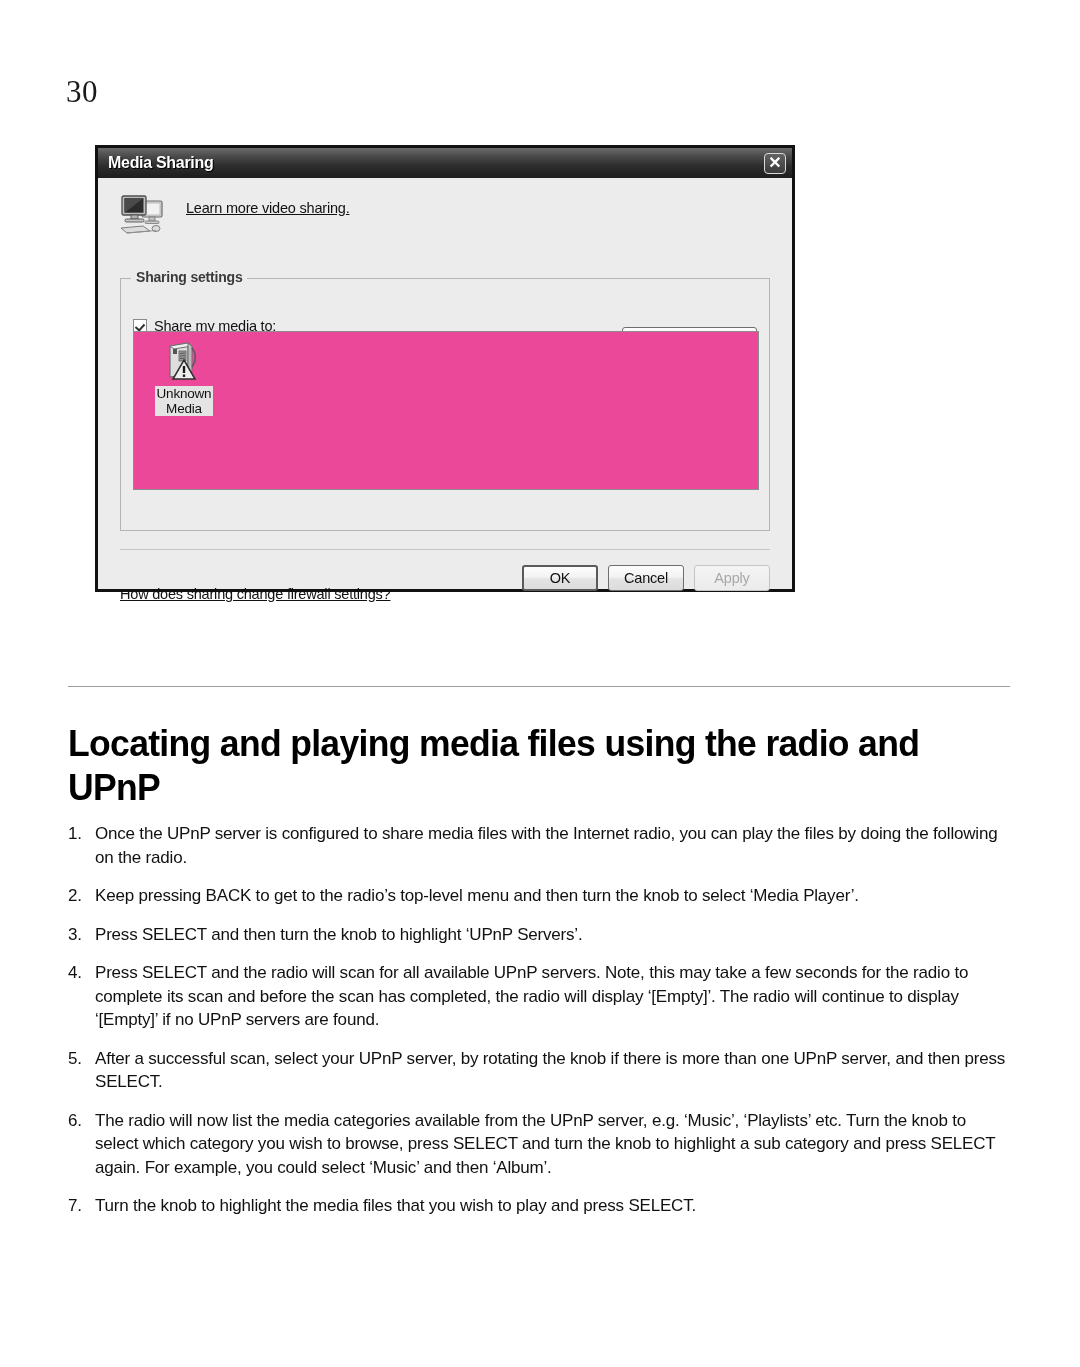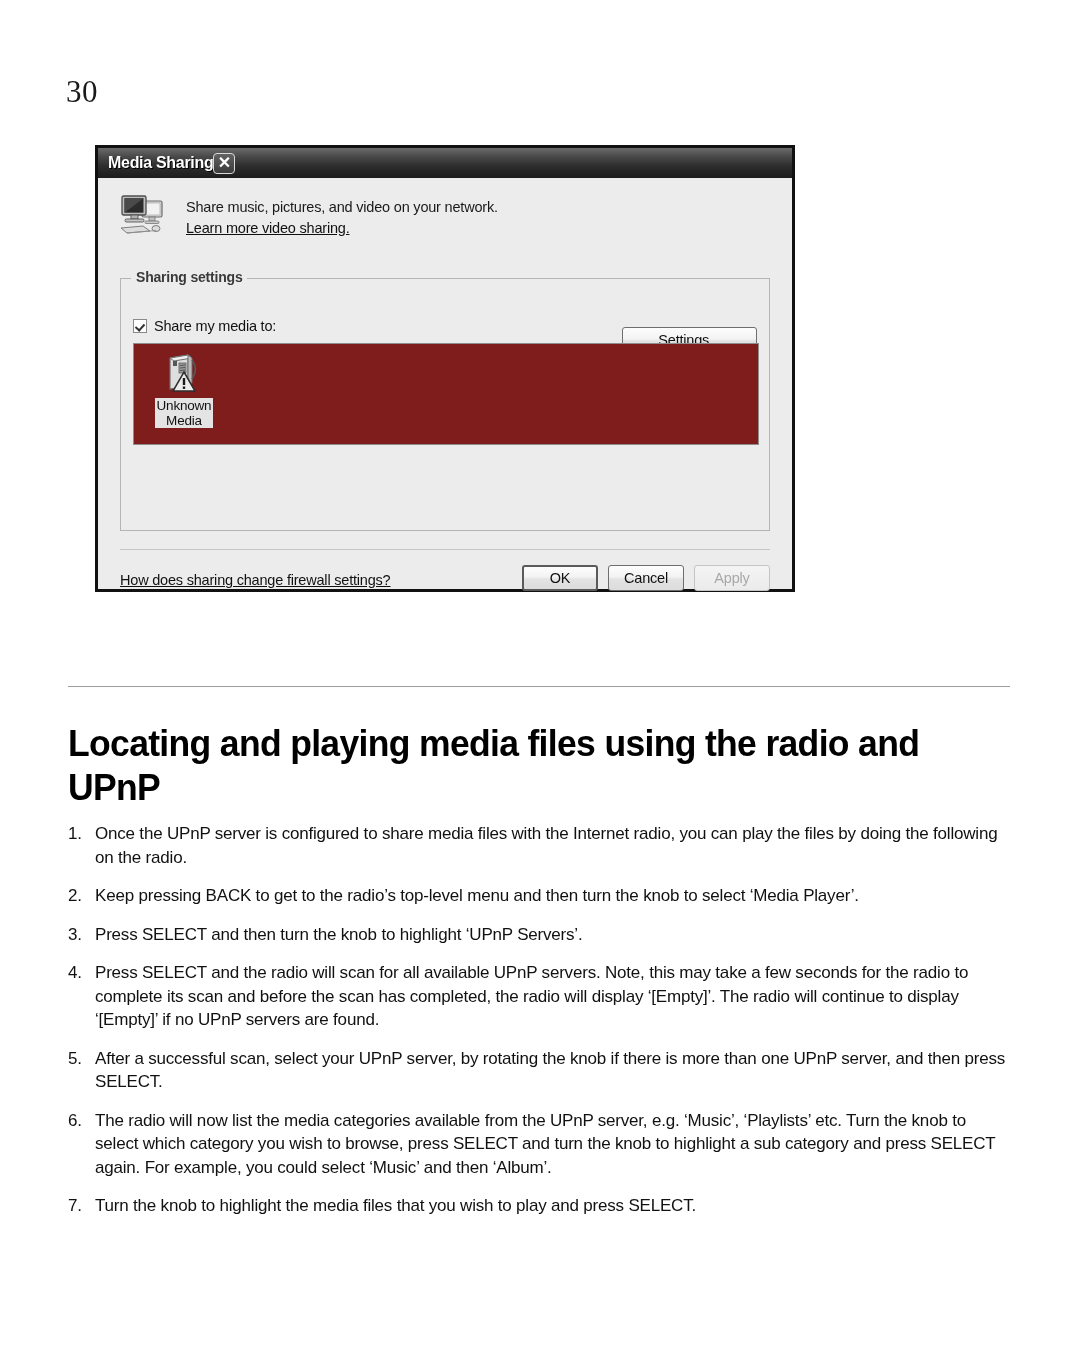--- a/index.html
+++ b/index.html
@@ -36,21 +36,21 @@
     height: 447px;
     box-sizing: border-box;
     border: 3px solid #111;
     background: #ececec;
   }
   .titlebar {
     height: 30px;
     background: linear-gradient(to bottom, #6b6b6b 0%, #4a4a4a 28%, #2d2d2d 60%, #1d1d1d 100%);
     display: flex;
     align-items: center;
-    justify-content: flex-start;
+    justify-content: space-between;
     padding: 0 6px 0 10px;
     box-sizing: border-box;
     position: relative;
   }
   .titlebar-text {
     color: #ffffff;
     font-size: 16px;
     font-weight: bold;
     letter-spacing: -0.3px;
     text-shadow: 1px 1px 0 #000;
@@ -206,24 +206,24 @@
   .btn-settings {
     width: 135px;
     height: 26px;
     margin-top: 28px;
   }
 
   
   .device-list {
     position: absolute;
     left: 12px;
-    top: 64px;
+    top: 52px;
     width: 626px;
-    height: 102px;
-    background: #7f1d1d;
+    height: 159px;
+    background: #ec4899;
     border: 1px solid #8d8d8d;
     box-sizing: border-box;
   }
   .device-item {
     position: absolute;
     left: 14px;
     top: 8px;
     width: 72px;
     text-align: center;
     cursor: pointer;
@@ -262,21 +262,21 @@
     position: absolute;
     left: 22px;
     top: 371px;
     width: 650px;
     height: 1px;
     background: #c6c6c6;
   }
   .firewall-link {
     position: absolute;
     left: 22px;
-    top: 394px;
+    top: 408px;
     font-size: 14.5px;
     color: #111;
     text-decoration: underline;
     letter-spacing: -0.2px;
     cursor: pointer;
   }
   .action-row {
     position: absolute;
     right: 22px;
     top: 387px;
@@ -361,21 +361,20 @@
           <polygon points="8.5,6.2 27.5,6.2 8.5,20.7" fill="#4a4a4a"></polygon>
           <rect x="15" y="23" width="7" height="4" fill="#b3b3b3" stroke="#555" stroke-width="0.9"></rect>
           <rect x="9" y="27" width="19" height="3" rx="1.4" fill="#c5c5c5" stroke="#555" stroke-width="0.9"></rect>
 
           <polygon points="5,36 27,34 34,39 11,41" fill="#dcdcdc" stroke="#747474" stroke-width="0.9"></polygon>
           <ellipse cx="40" cy="36.5" rx="4" ry="3" fill="#dcdcdc" stroke="#747474" stroke-width="0.9"></ellipse>
           <path d="M11 41 L40 38.5" stroke="#8f8f8f" stroke-width="0.9" fill="none"></path>
         </svg>
       </div>
       <div class="intro-text">
-        <div class="intro-line">Share music, pictures, and video on your network.</div>
         <a class="learn-link" href="#">Learn more video sharing.</a>
       </div>
     </div>
 
     <div class="groupbox">
       <div class="groupbox-label">Sharing settings</div>
 
       <div class="share-row">
         <div class="checkbox-wrap">
           <span class="checkbox"></span>

